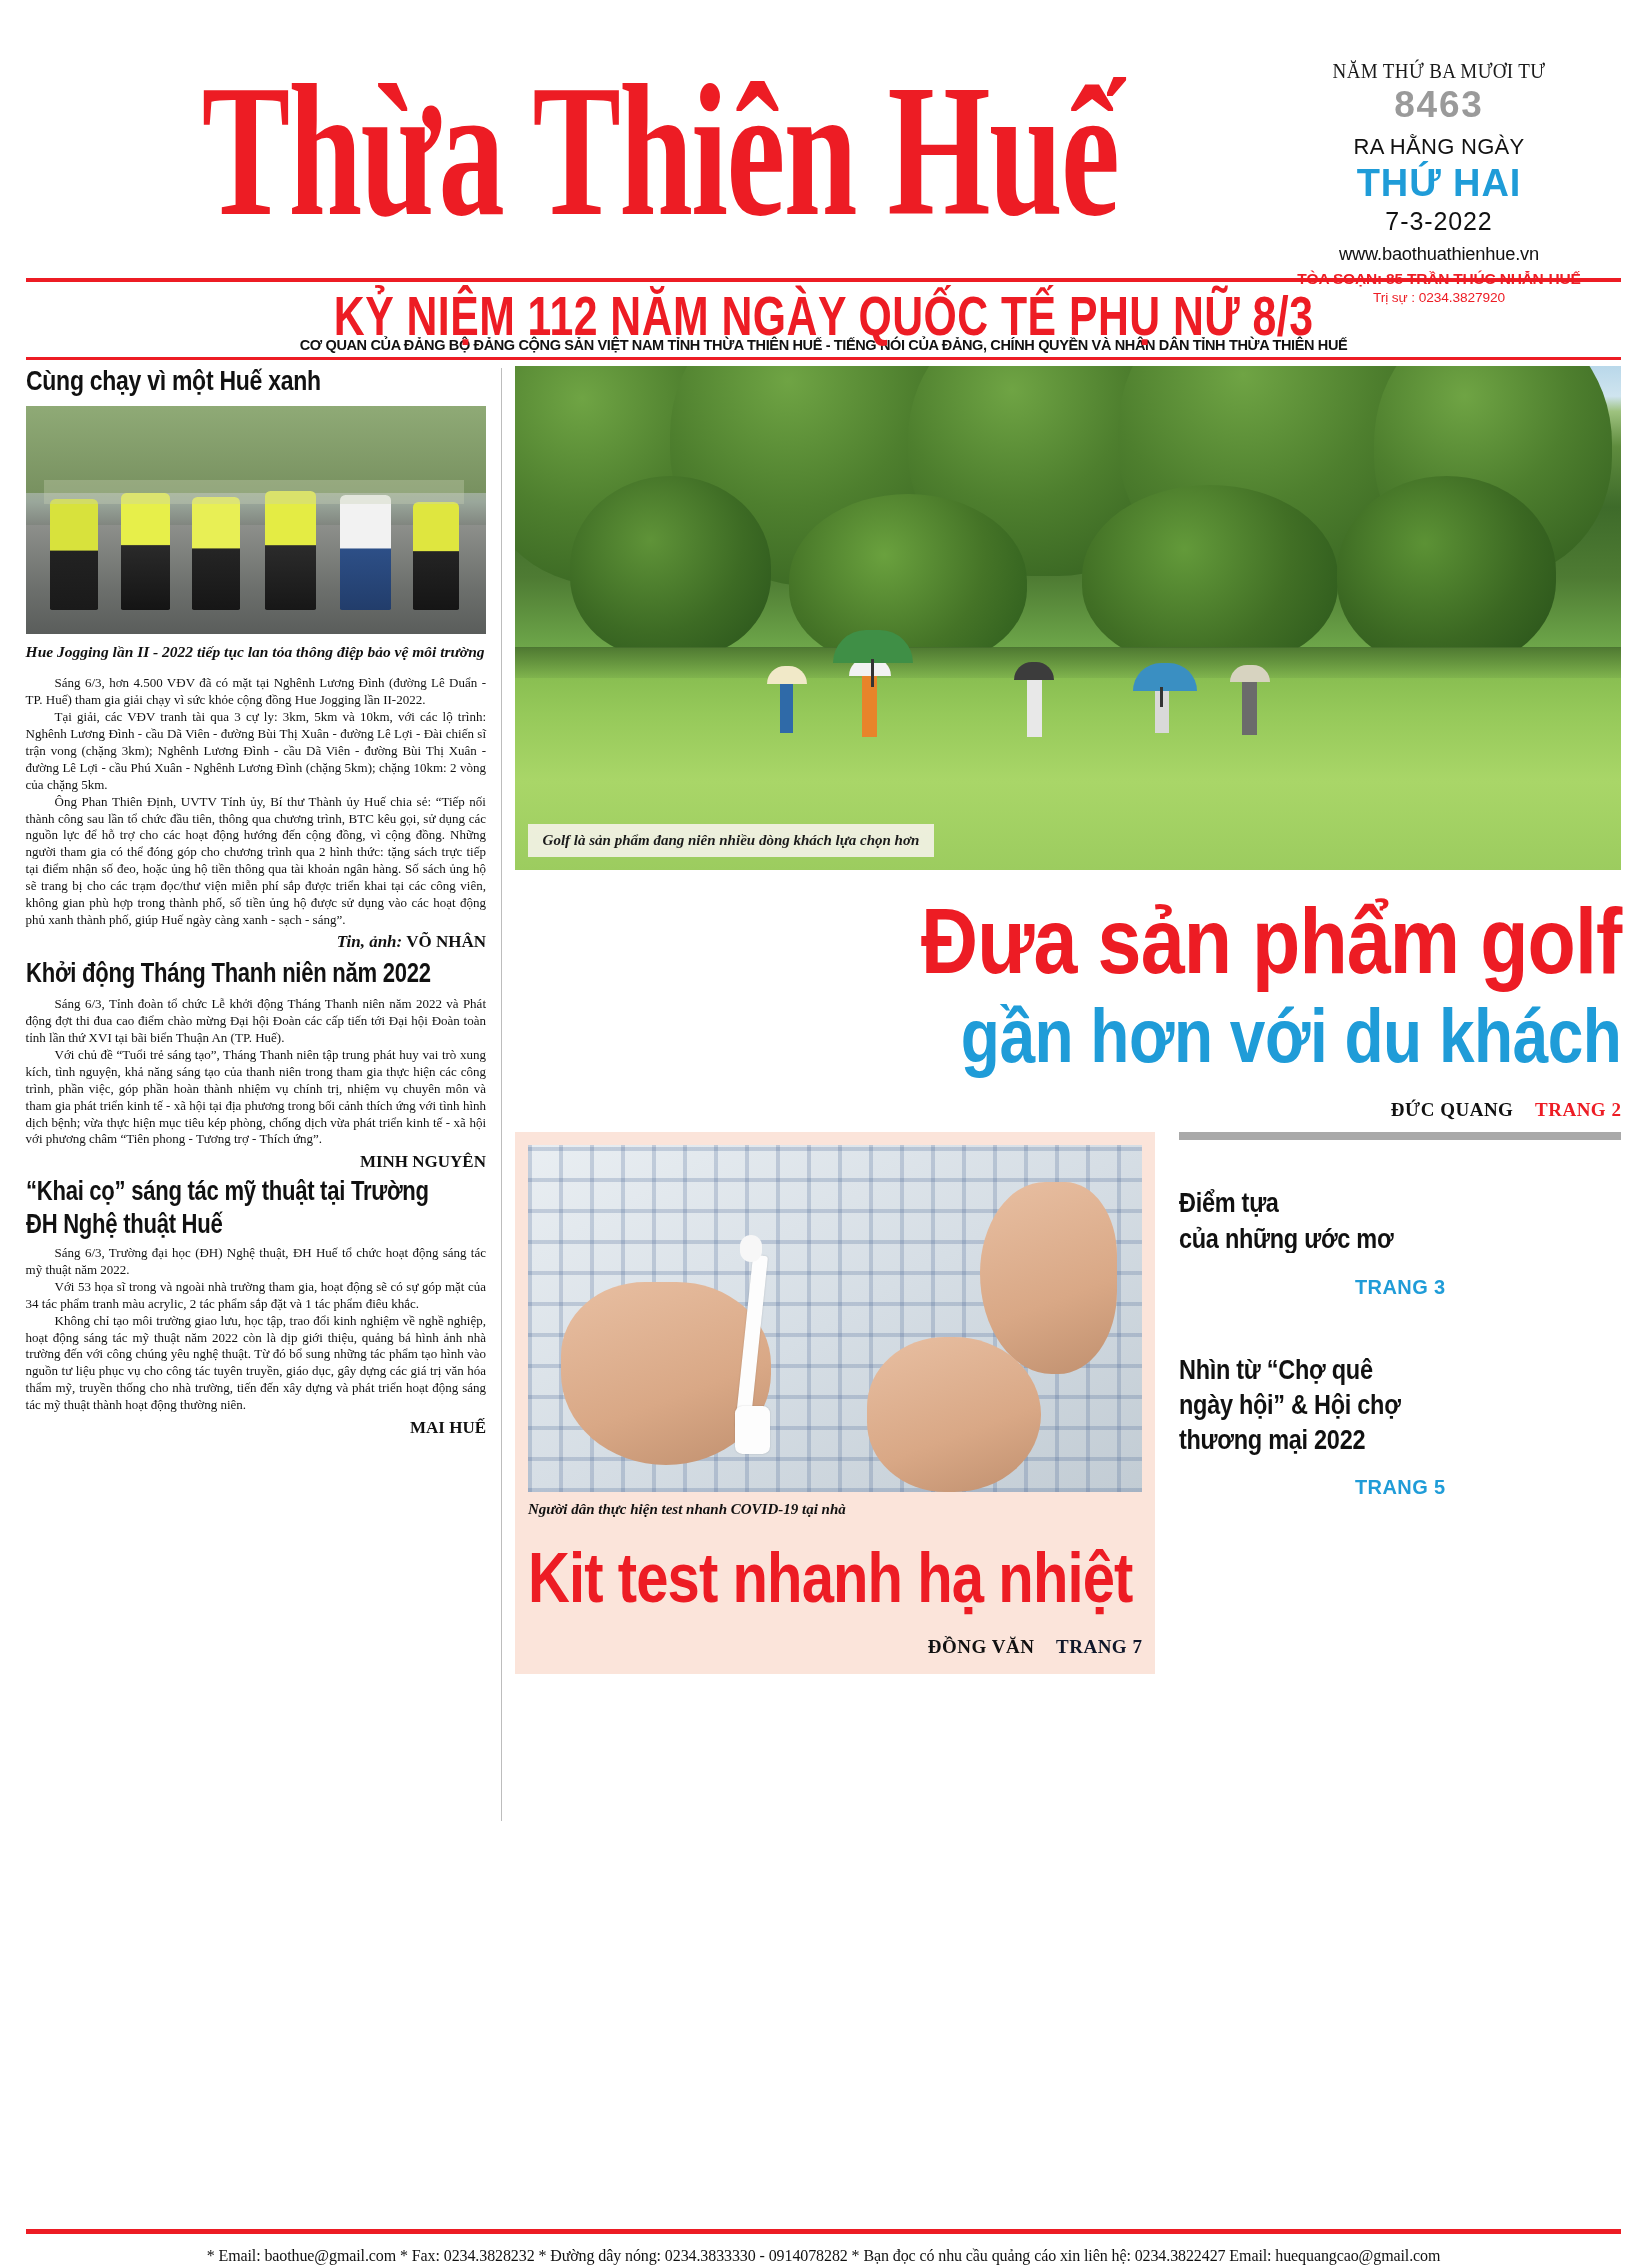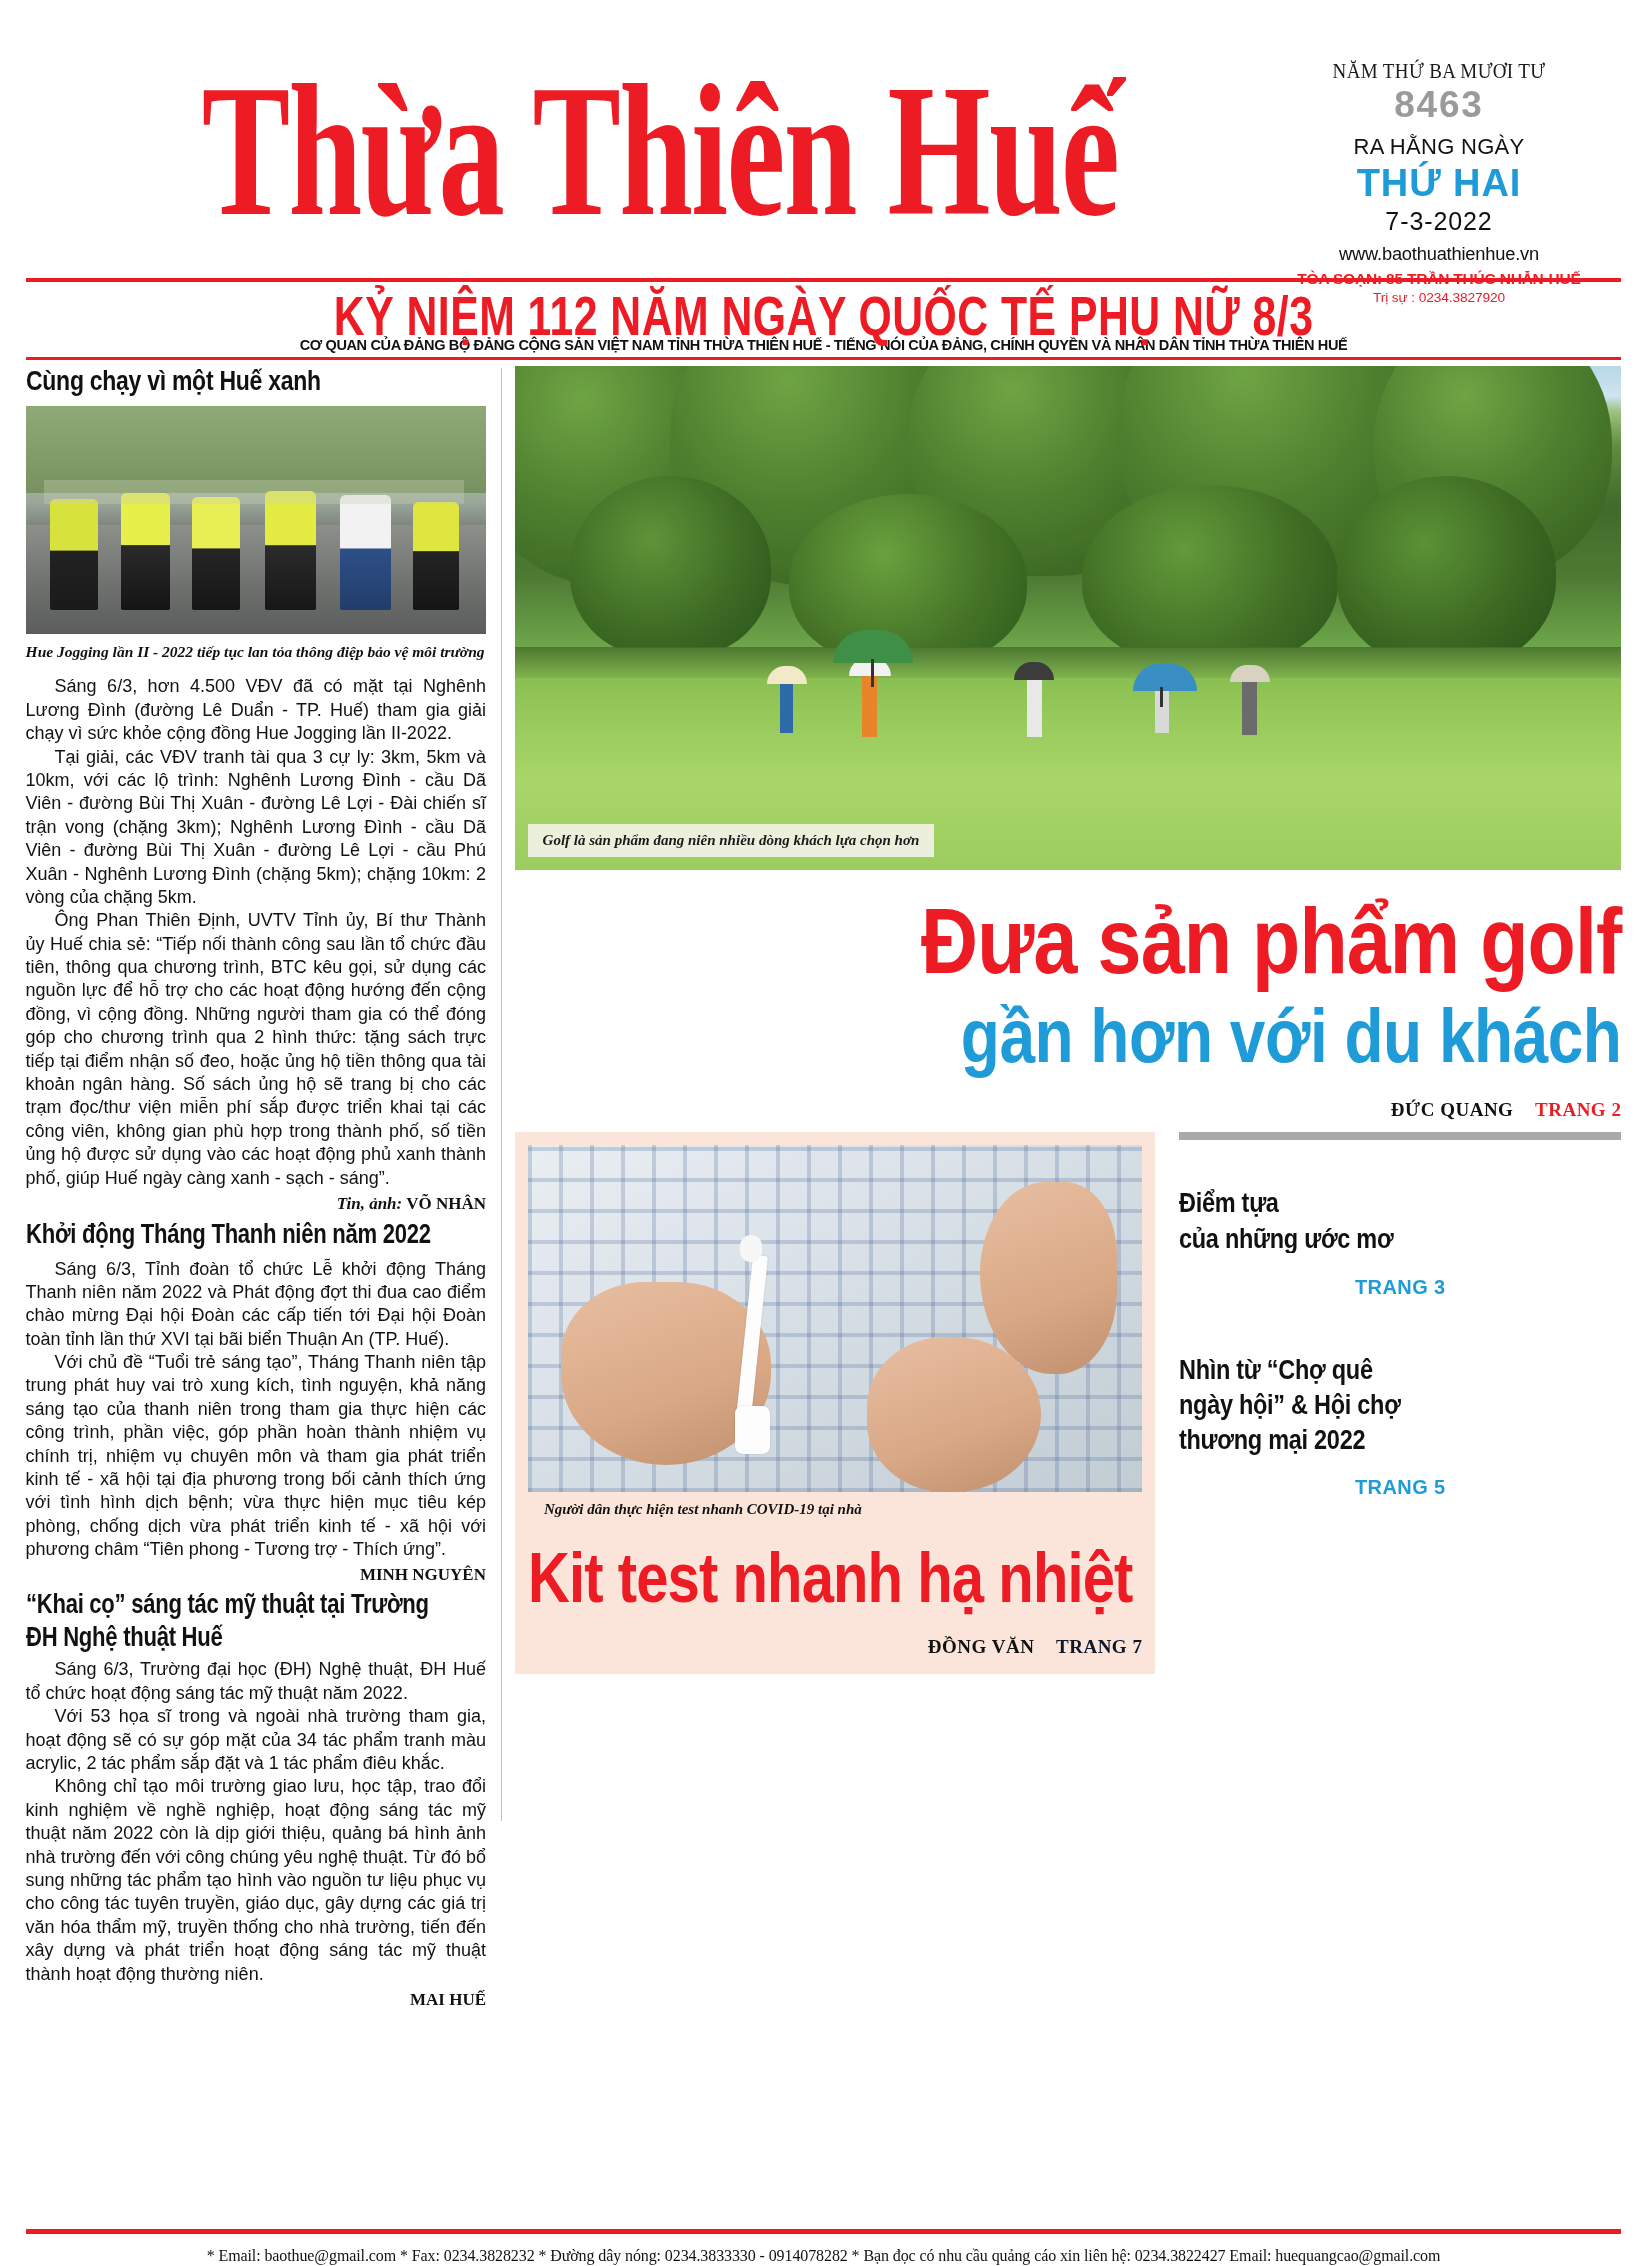--- a/index.html
+++ b/index.html
@@ -119,22 +119,22 @@
     position: relative; overflow:hidden;
   }
   .jog-runner {
     position:absolute; bottom: 24px; border-radius: 5.5px 5.5px 1.8px 1.8px;
   }
   .cap {
     font-family:"Liberation Serif", serif; font-style: italic; font-weight: bold;
     font-size: 15.5px; line-height:1.35; color:#111; margin: 7.3px 0 12.8px 0;
   }
   .bodytext {
-    font-family:Liberation Sans, sans-serif;
-    font-size: 18px; line-height: 1.30; color:#121212;
+    font-family:Liberation Serif, serif;
+    font-size: 13px; line-height: 1.30; color:#121212;
     text-align: justify; text-justify: inter-word;
   }
   .bodytext p { text-indent: 29px; margin: 0; }
   .byline {
     text-align:right; font-family:"Liberation Serif", serif;
     font-weight: bold; font-size: 17px; margin: 3.7px 0 5.5px 0; color:#111;
   }
   .byline i { font-style: italic; }
   .sub-headline {
     font-family: "Liberation Sans", sans-serif;
@@ -205,21 +205,21 @@
   .hand {
     position:absolute; border-radius: 40% 45% 50% 50%;
     background: linear-gradient(160deg,#e8bfa2 0%, #d9a886 60%, #c0906f 100%);
   }
   .swab {
     position:absolute; background:#fdfdfd; border-radius: 2.7px;
     box-shadow: 0 0 1.8px rgba(0,0,0,0.18);
   }
   .kit-cap {
     font-family:"Liberation Serif", serif; font-style:italic; font-weight:bold;
-    font-size: 15px; color:#111; margin-top: 9.1px; margin-left: 16px;
+    font-size: 15px; color:#111; margin-top: 9.1px;
   }
   .kit-head {
     font-family:"Liberation Sans", sans-serif; font-weight:bold;
     font-size: 58px; color:#ed1c24; line-height:1.0; letter-spacing:-0.9px;
     transform: scaleY(1.22); transform-origin: left center;
     margin: 31px 0 0 0; white-space:nowrap;
   }
   .kit-byline {
     text-align:right; margin-top: 29px;
     font-family:"Liberation Serif", serif; font-weight:bold; font-size: 19px;

